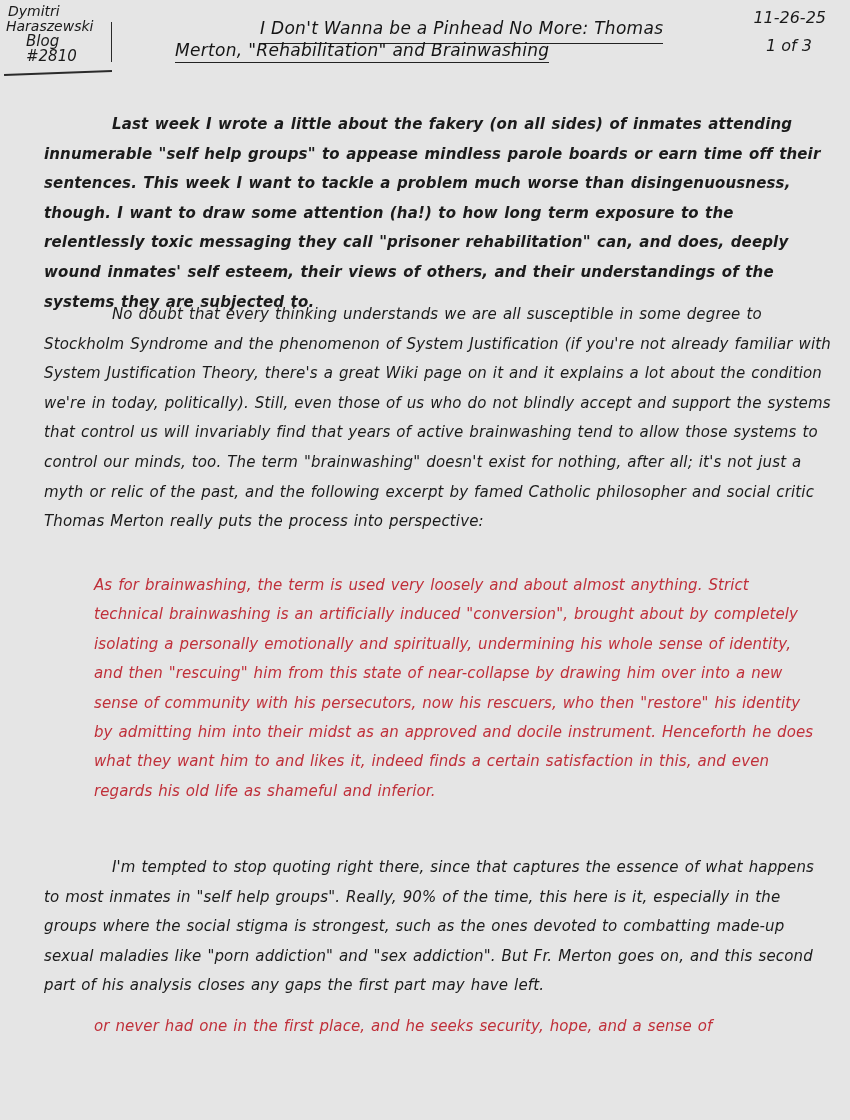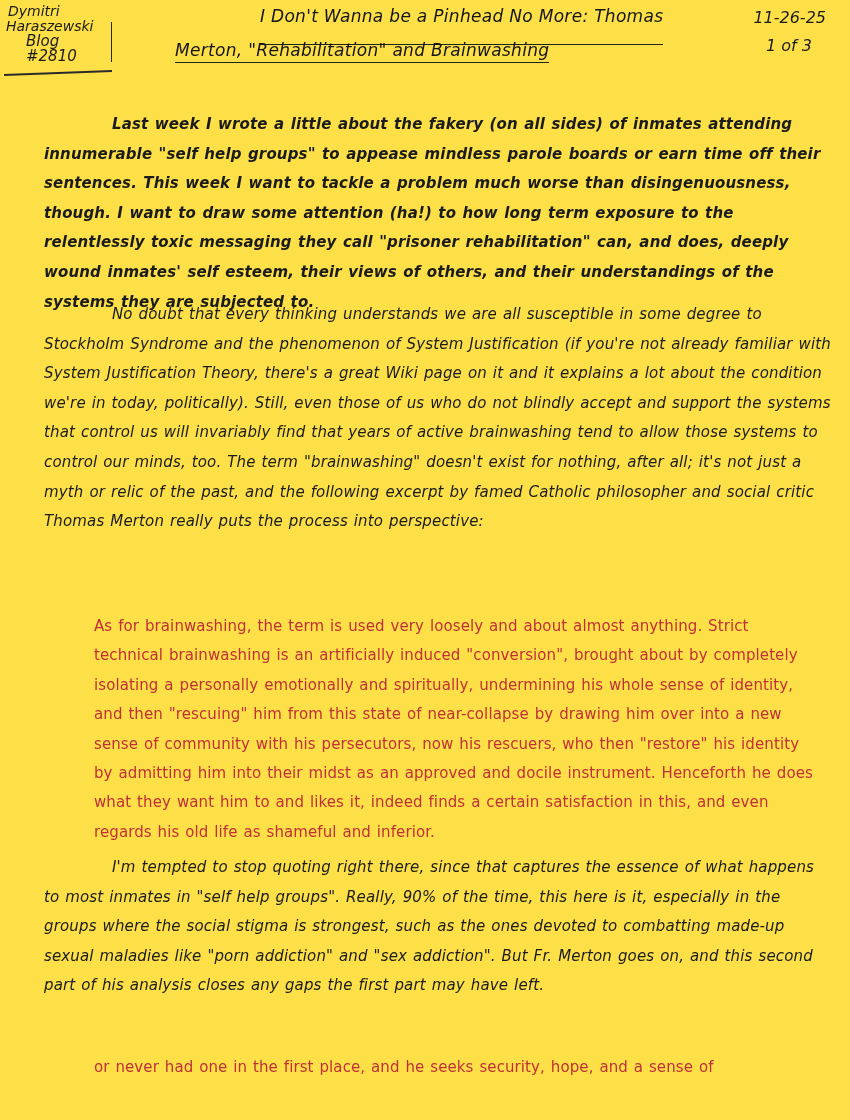--- a/index.html
+++ b/index.html
@@ -11,21 +11,21 @@
       width: 850px;
       height: 1120px;
       position: relative;
       overflow: hidden;
       font-family: "DejaVu Sans", sans-serif;
       color: #1c1c1c;
     }
     .page {
       position: absolute;
       inset: 0;
-      background: #fde047;
+      background: #e5e5e5;
     }
     
     .author-box {
       position: absolute;
       left: 4px;
       top: 4px;
       width: 104px;
       height: 62px;
       font-size: 14px;
       line-height: 15px;
@@ -60,24 +60,24 @@
       left: 175px;
       top: 6px;
       width: 520px;
       font-style: italic;
       font-size: 17px;
       color: #151515;
     }
     .title-line1 {
       position: absolute;
       left: 85px;
-      top: 0;
+      top: 12px;
       white-space: nowrap;
       border-bottom: 1.5px solid #222;
-      padding-bottom: 18px;
+      padding-bottom: 5px;
       letter-spacing: 0.3px;
     }
     .title-line2 {
       position: absolute;
       left: 0;
       top: 34px;
       white-space: nowrap;
       border-bottom: 1.5px solid #222;
       padding-bottom: 2px;
       letter-spacing: 0.3px;
@@ -111,26 +111,26 @@
     .p1 { top: 110px; font-weight: bold; }
     .p2 { top: 300px; }
     .p3 { top: 838px; line-height: 29.5px; margin-top: 15px; }
     .indent { display: inline-block; width: 68px; }
 
     
     .quote {
       position: absolute;
       left: 94px;
       width: 720px;
+      font-style: italic;
       font-size: 15px;
       line-height: 29.4px;
       color: #c0303a;
       letter-spacing: 0.1px;
       word-spacing: 1px;
-      margin-top: 41px;
     }
     .q1 { top: 571px; }
     .q2 { top: 1011px; left: 116px; width: 700px; line-height: 30px; }
     .q2 .cont { margin-left: -22px; }
   </style>
 </head>
 <body>
 
 <div class="page">
 

